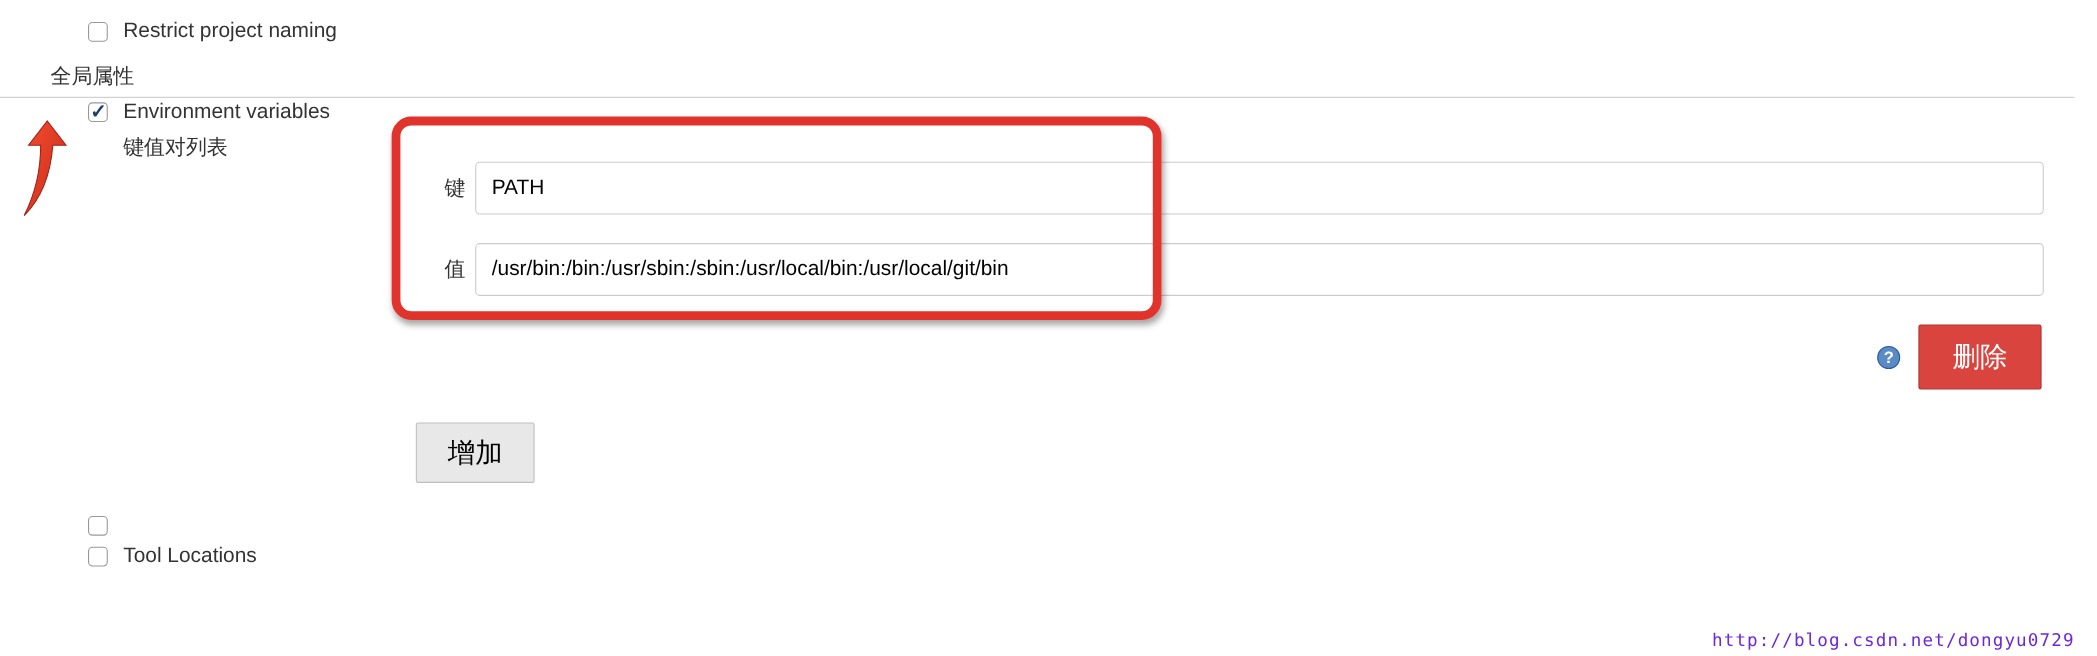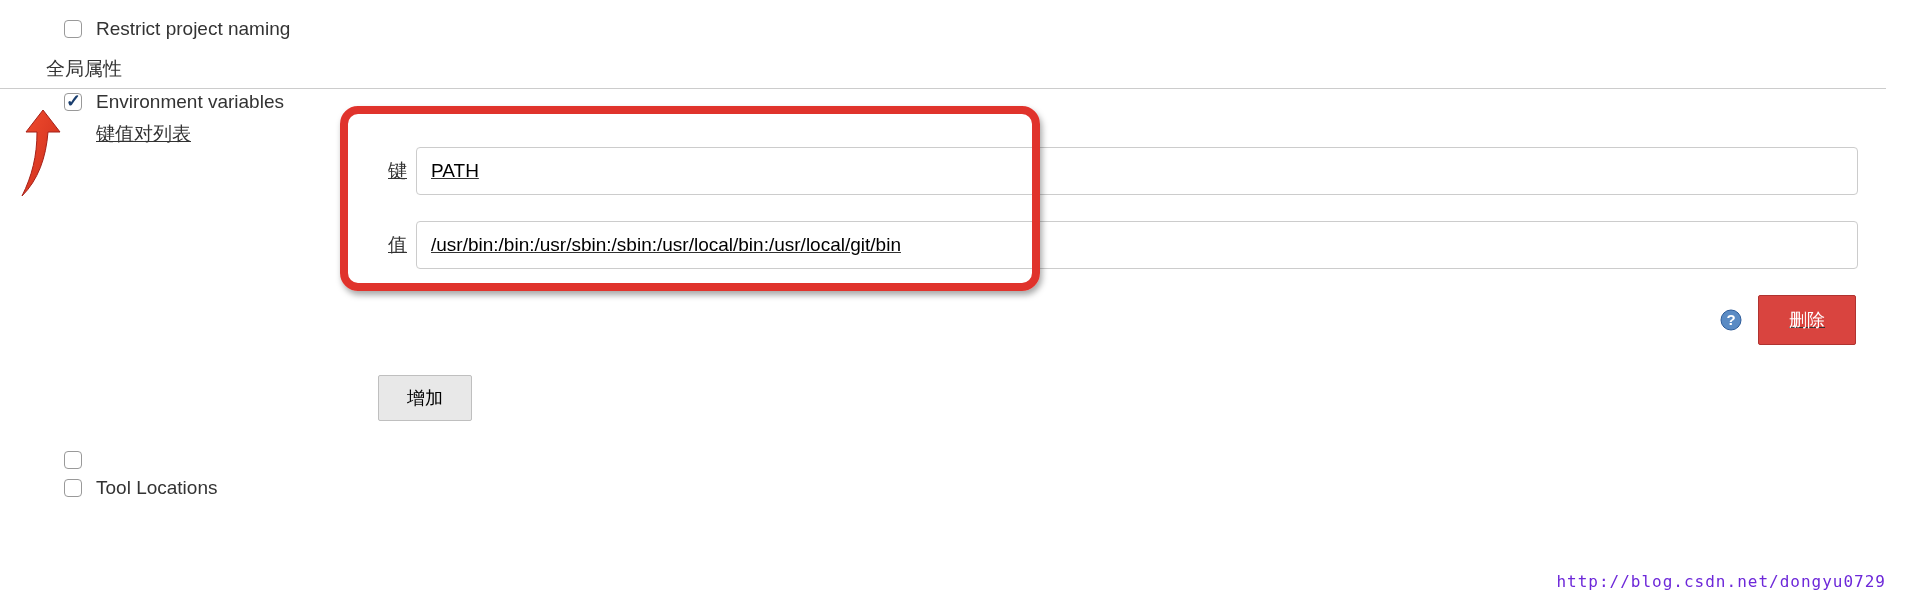--- a/index.html
+++ b/index.html
@@ -9,21 +9,21 @@
       color: #333;
       background: #fff;
       width: 1906px;
       height: 596px;
       position: relative;
       padding-top: 18px;
     }
     .row {
       display: flex;
       align-items: center;
-      padding-left: 64px;
+      padding-left: 80px;
       margin-bottom: 8px;
     }
     .checkbox-wrap {
       display: inline-flex;
       align-items: center;
       gap: 14px;
     }
     input[type="checkbox"] {
       width: 18px;
       height: 18px;
@@ -51,21 +51,20 @@
       margin-right: 20px;
     }
     .arrow-annotation {
       position: absolute;
       left: 10px;
       top: 108px;
     }
     .kv-container {
       display: flex;
       align-items: flex-start;
-      text-decoration: underline;
     }
     .kv-label {
       width: 280px;
       padding-left: 32px;
     }
     .kv-right {
       position: relative;
       flex: 1;
       margin-right: 30px;
     }
@@ -108,21 +107,21 @@
     .delete-row {
       display: flex;
       justify-content: flex-end;
       padding-right: 20px;
       align-items: center;
       gap: 16px;
       margin-top: 8px;
     }
     .btn {
       padding: 10px 28px;
-      font-size: 18px;
+      font-size: 25px;
       border: 1px solid #bfbfbf;
       border-radius: 2px;
       background: #e8e8e8;
       cursor: pointer;
       font-family: inherit;
       text-align: center;
     }
     .btn-danger {
       background: #d9443f;
       color: #fff;

